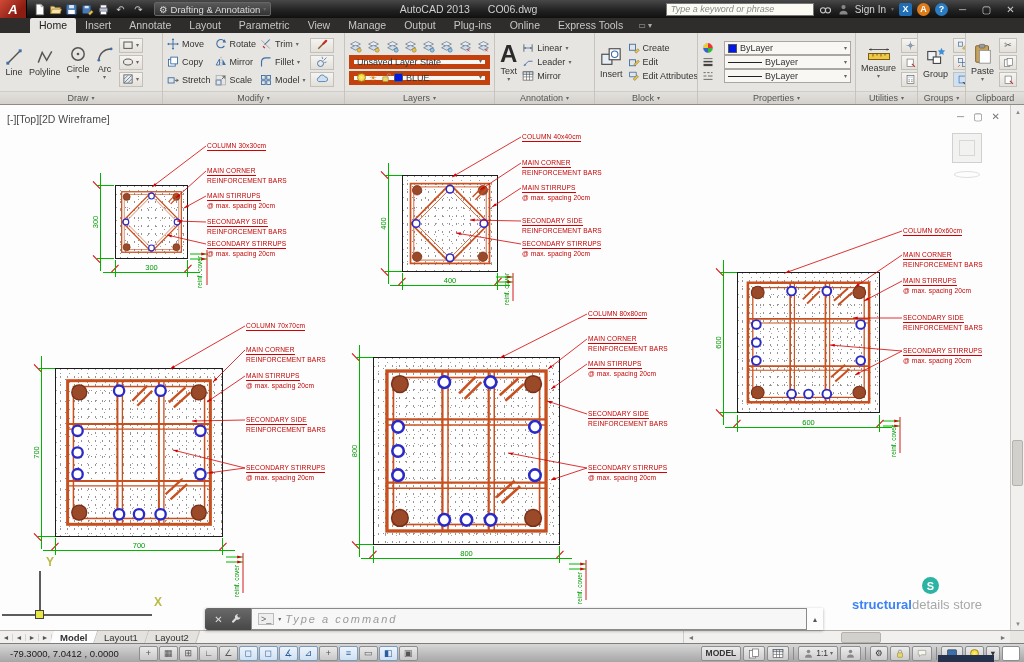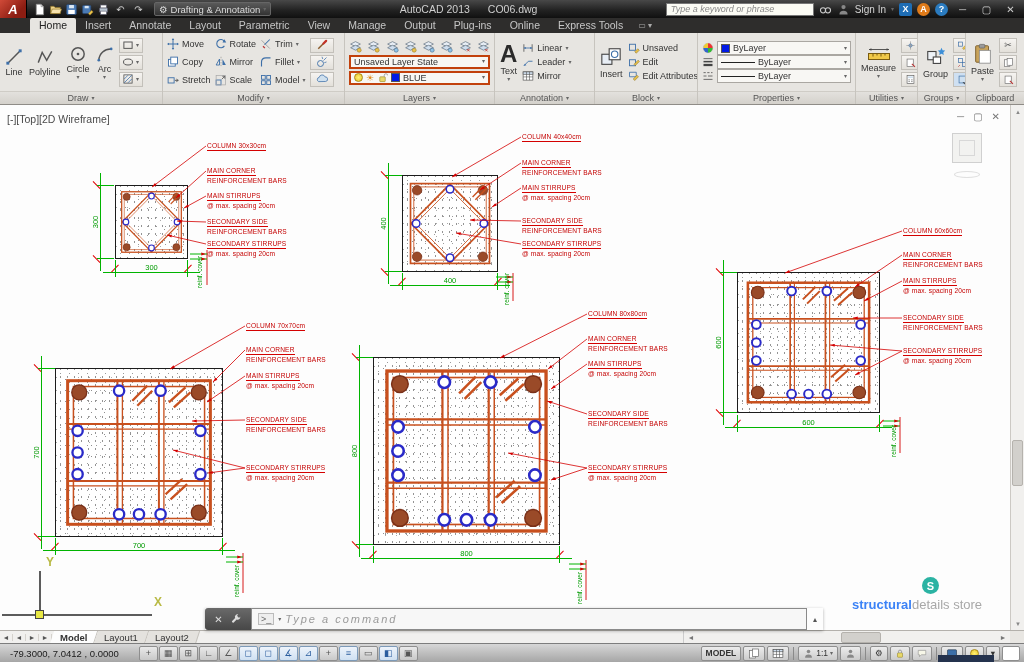--- a/index.html
+++ b/index.html
@@ -37,24 +37,24 @@
   .dd{font-size:6px;color:#666;line-height:5px;}
   .minicol{display:flex;flex-direction:column;justify-content:center;gap:2px;padding:0 2px;}
   .minibtn{height:15px;min-width:24px;border:1px solid #c3c0ba;background:linear-gradient(#f6f4f1,#e3e0da);display:flex;align-items:center;justify-content:center;gap:2px;padding:0 2px;}
   .svgicon{display:inline-flex;}
   .svgicon svg{width:100%;height:100%;}
   .i11{width:11px;height:11px;} .i12{width:12px;height:12px;} .i13{width:13px;height:13px;} .i18{width:18px;height:18px;} .i22{width:22px;height:22px;}
   .i24w{width:24px;height:17px;}
   .mgrid{display:grid;grid-template-columns:auto auto auto;grid-auto-rows:18px;column-gap:4px;align-content:center;padding:0 2px;}
   .mbtn{display:flex;align-items:center;gap:3px;font-size:9px;color:#333;white-space:nowrap;}
   .lrow{display:flex;align-items:center;gap:2px;}
-  .ldrop{height:14px;border:2px solid #c2410c;background:#f8f7f4;display:flex;align-items:center;font-size:9px;color:#333;padding:0 3px;gap:3px;}
+  .ldrop{height:14px;border:5px solid #c2410c;background:#f8f7f4;display:flex;align-items:center;font-size:9px;color:#333;padding:0 3px;gap:3px;}
   .swatch{width:9px;height:9px;background:#0019e6;border:1px solid #555;}
   .bulb{width:9px;height:9px;border-radius:50%;background:radial-gradient(#fff176,#e8c322);border:1px solid #a8891a;}
-  .prow{display:flex;align-items:center;gap:3px;margin:0 0;}
+  .prow{display:flex;align-items:center;gap:10px;margin:0 0;}
   .pdrop{height:14px;flex:1;border:1px solid #aaa7a2;background:#f8f7f4;display:flex;align-items:center;gap:3px;font-size:9px;color:#333;padding:0 3px;}
   .linesample{flex:0 0 34px;height:1px;background:#222;}
   .bigA{font-size:24px;font-weight:bold;color:#2b2b2b;line-height:22px;}
 
   
   #canvas{position:absolute;top:105px;left:0;width:1010px;height:525px;background:#fdfdfd;overflow:hidden;}
   #vplabel{position:absolute;left:7px;top:8px;font-size:10.5px;color:#4a4a4a;z-index:8;}
   #canwin{position:absolute;right:10px;top:6px;display:flex;gap:9px;color:#777;font-size:10px;z-index:8;}
   #viewcube{position:absolute;right:28px;top:28px;width:30px;height:30px;border:1px solid #c5c5c5;background:#f0f0ee;opacity:.8;z-index:2;}
   #viewcube:after{content:"";position:absolute;inset:6px;border:1px solid #cfcfcf;}
@@ -577,21 +577,21 @@
             <span class="blabel">Insert</span>
           </div>
         <div class="minicol" style="flex:1;">
           <div class="mbtn">
               <span class="svgicon i12">
                 <svg viewBox="0 0 16 16" preserveAspectRatio="xMidYMid meet">
                   <rect x="2" y="3" width="8" height="8" fill="none" stroke="#3d6fa8" stroke-width="1.2"></rect>
                   <path d="M9 13 l4 -4 2 2 -4 4 Z" fill="#e8c24a" stroke="#8a6d1f" stroke-width="0.7"></path>
                 </svg>
               </span>
-              <span>Unsaved</span>
+              <span>Create</span>
             </div>
           <div class="mbtn">
               <span class="svgicon i12">
                 <svg viewBox="0 0 16 16" preserveAspectRatio="xMidYMid meet">
                   <rect x="2" y="5" width="8" height="8" fill="none" stroke="#3d6fa8" stroke-width="1.2"></rect>
                   <path d="M8 11 L13.5 5.5 L15.2 7.2 L9.7 12.7 Z" fill="#e8c24a" stroke="#8a6d1f" stroke-width="0.7"></path>
                 </svg>
               </span>
               <span>Edit</span>
             </div>

